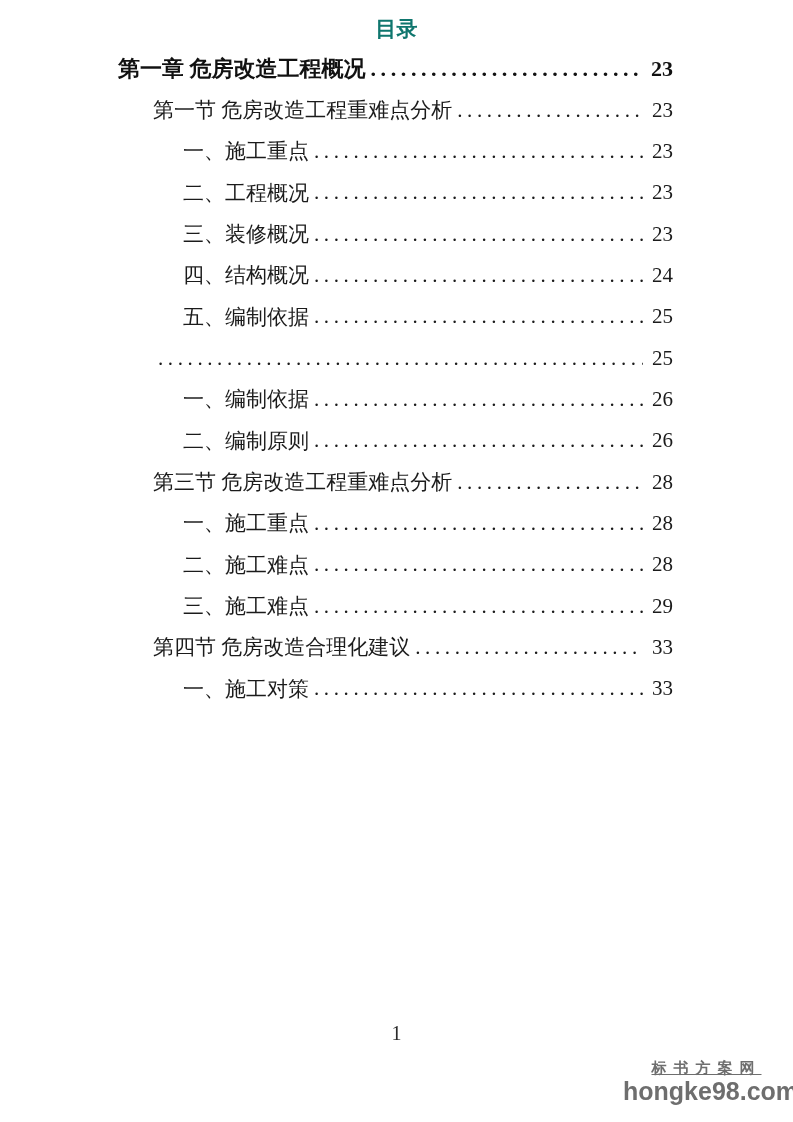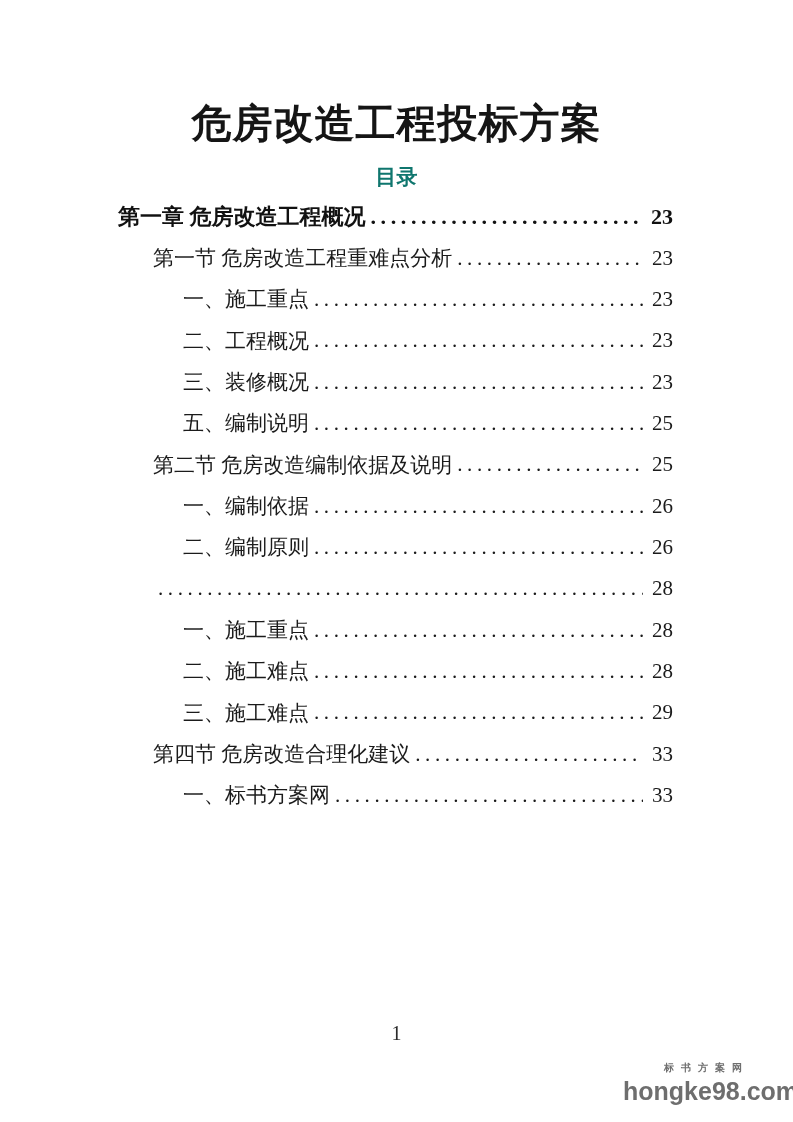--- a/index.html
+++ b/index.html
@@ -82,39 +82,39 @@
     position: absolute;
     right: 10px;
     top: 1058px;
     width: 160px;
     text-align: center;
     color: #6e6e6e;
     font-family: "Liberation Sans", sans-serif;
     user-select: none;
   }
   .wm-name {
-    font-size: 10px;
+    font-size: 15px;
     font-weight: 700;
     letter-spacing: 7px;
     margin-right: -7px; 
     line-height: 20px;
+    text-decoration: underline;
   }
   .wm-url {
     font-size: 25px;
     font-weight: 700;
     line-height: 26px;
     letter-spacing: 0px;
   }
 </style>
 </head>
 <body>
 
 <div class="page">
 
-  <h1 class="doc-title">危房改造工程投标方案</h1>
 
   <h2 class="toc-heading">目录</h2>
 
   <div class="toc">
 
     <div class="toc-row lvl1">
       <span class="toc-label">第一章 危房改造工程概况</span>
       <span class="toc-dots"></span>
       <span class="toc-page">23</span>
     </div>
@@ -136,47 +136,52 @@
       <span class="toc-dots"></span>
       <span class="toc-page">23</span>
     </div>
 
     <div class="toc-row lvl3">
       <span class="toc-label">三、装修概况</span>
       <span class="toc-dots"></span>
       <span class="toc-page">23</span>
     </div>
 
-
-    <div class="toc-row lvl3">
-      <span class="toc-label">五、编制说明</span>
+    <div class="toc-row lvl3">
+      <span class="toc-label">四、结构概况</span>
+      <span class="toc-dots"></span>
+      <span class="toc-page">24</span>
+    </div>
+
+    <div class="toc-row lvl3">
+      <span class="toc-label">五、编制依据</span>
       <span class="toc-dots"></span>
       <span class="toc-page">25</span>
     </div>
 
     <div class="toc-row lvl2">
-      <span class="toc-label">第二节 危房改造编制依据及说明</span>
       <span class="toc-dots"></span>
       <span class="toc-page">25</span>
     </div>
 
     <div class="toc-row lvl3">
       <span class="toc-label">一、编制依据</span>
       <span class="toc-dots"></span>
       <span class="toc-page">26</span>
     </div>
 
     <div class="toc-row lvl3">
       <span class="toc-label">二、编制原则</span>
       <span class="toc-dots"></span>
       <span class="toc-page">26</span>
     </div>
 
 
     <div class="toc-row lvl2">
+      <span class="toc-label">第三节 危房改造工程重难点分析</span>
       <span class="toc-dots"></span>
       <span class="toc-page">28</span>
     </div>
 
     <div class="toc-row lvl3">
       <span class="toc-label">一、施工重点</span>
       <span class="toc-dots"></span>
       <span class="toc-page">28</span>
     </div>
 
@@ -193,21 +198,21 @@
     </div>
 
 
     <div class="toc-row lvl2">
       <span class="toc-label">第四节 危房改造合理化建议</span>
       <span class="toc-dots"></span>
       <span class="toc-page">33</span>
     </div>
 
     <div class="toc-row lvl3">
-      <span class="toc-label">一、标书方案网</span>
+      <span class="toc-label">一、施工对策</span>
       <span class="toc-dots"></span>
       <span class="toc-page">33</span>
     </div>
 
 
   </div>
 
   <div class="footer-page-num">1</div>
 
   <div class="watermark">

